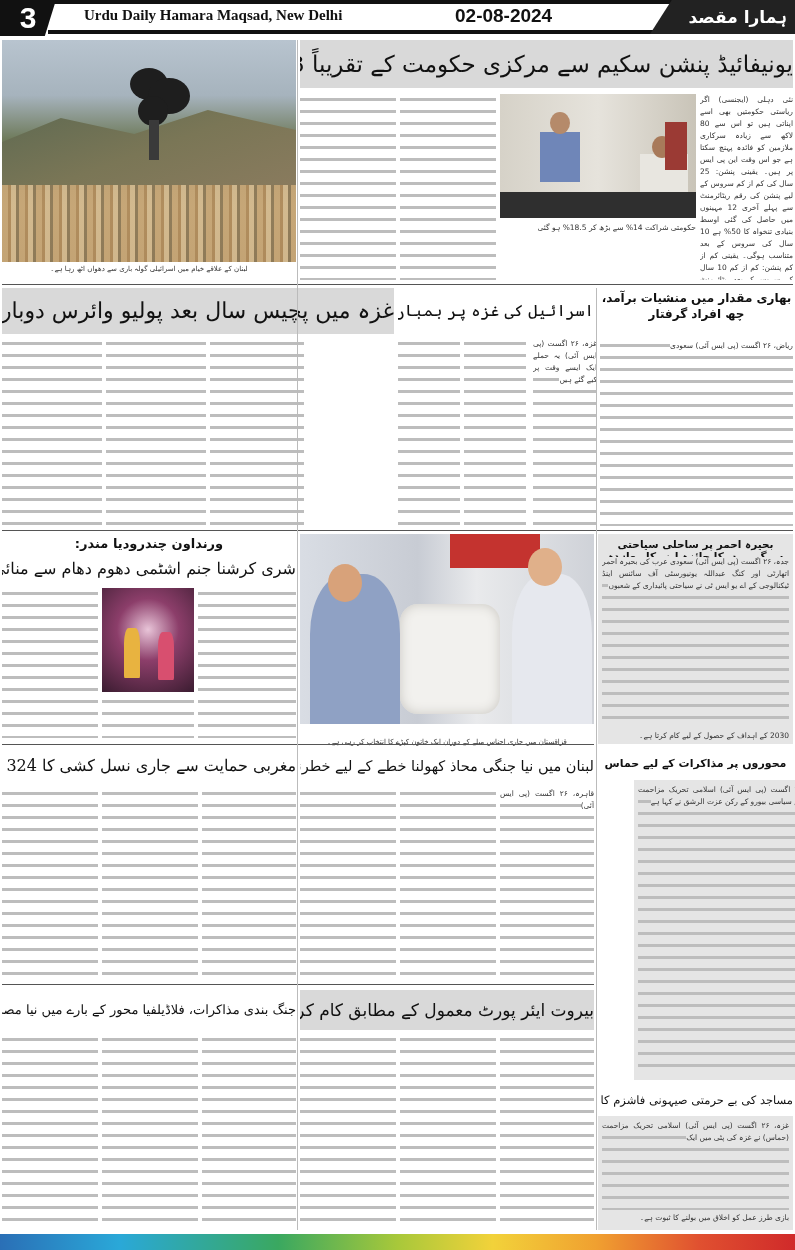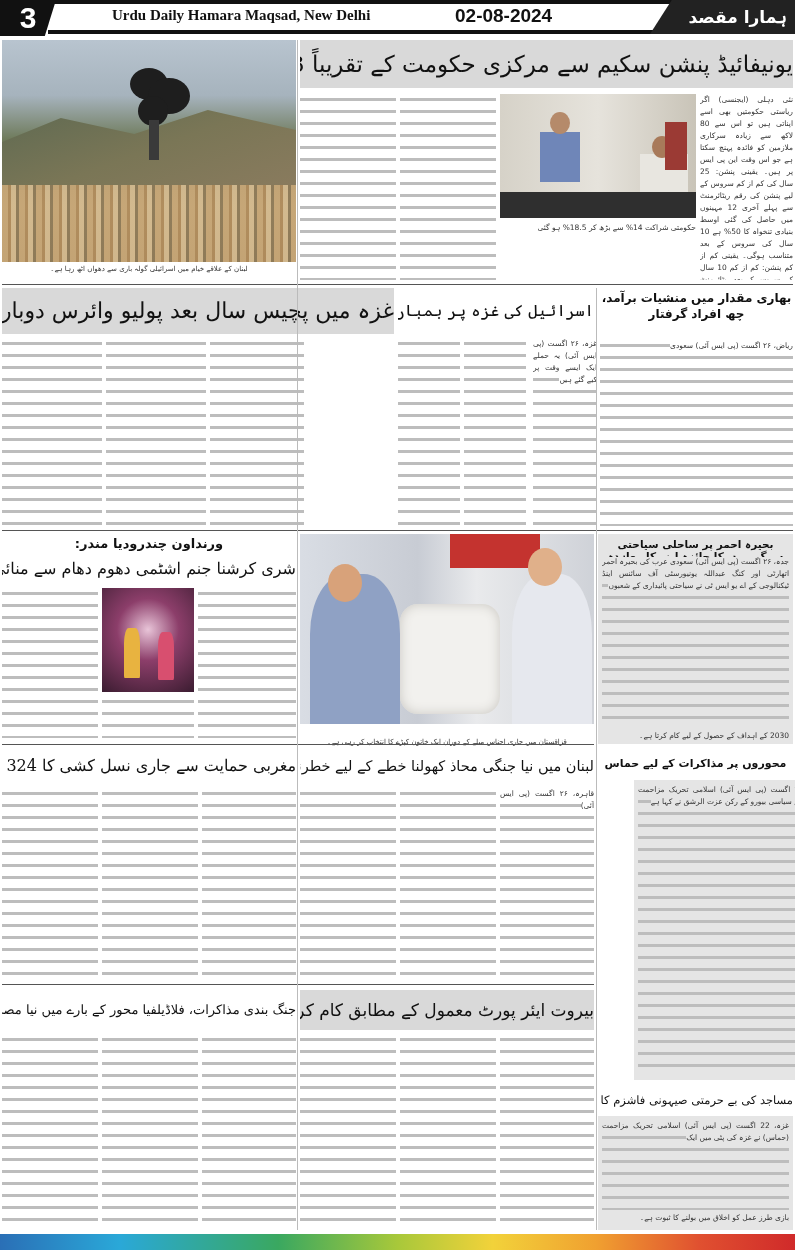--- a/index.html
+++ b/index.html
@@ -4,21 +4,21 @@
 <style>
   * { box-sizing: border-box; margin: 0; padding: 0; }
   body { width: 795px; height: 1250px; background: #fff; font-family: "DejaVu Sans", sans-serif; position: relative; overflow: hidden; }
   .page { position: absolute; left: 0; top: 0; width: 795px; height: 1250px; }
   .abs { position: absolute; }
   
   .masthead { left: 0; top: 0; width: 795px; height: 36px; background: #fff; }
   .mast-bar { position: absolute; left: 0; top: 0; width: 795px; height: 4px; background: #111; }
   .mast-bottom { position: absolute; left: 48px; top: 30px; width: 640px; height: 4px; background: #111; }
   .pagenum { position: absolute; left: 0; top: 0; width: 56px; height: 36px; background: #111; color: #fff; font-family: "Liberation Sans", sans-serif; font-weight: bold; font-size: 30px; display: flex; align-items: center; justify-content: center; clip-path: polygon(0 0, 100% 0, 80% 100%, 0 100%); }
-  .paper-name-en { position: absolute; left: 84px; top: 7px; font-family: "Liberation Serif", serif; font-weight: bold; font-size: 15px; color: #111; margin-left: 28px; }
+  .paper-name-en { position: absolute; left: 84px; top: 7px; font-family: "Liberation Serif", serif; font-weight: bold; font-size: 15px; color: #111; }
   .date { position: absolute; left: 455px; top: 5px; font-family: "Liberation Sans", sans-serif; font-weight: bold; font-size: 19px; color: #111; }
   .logo-box { position: absolute; left: 650px; top: 0; width: 145px; height: 34px; background: #222; clip-path: polygon(15% 0, 100% 0, 100% 100%, 0 100%); display: flex; align-items: center; justify-content: flex-end; padding-right: 8px; }
   .logo-text { color: #fff; font-size: 17px; font-weight: bold; direction: rtl; font-family: "DejaVu Sans", sans-serif; }
 
   .headline { direction: rtl; text-align: center; font-family: "DejaVu Serif", serif; color: #111; white-space: nowrap; overflow: hidden; }
   .hl-grey { background: #d9d9d9; }
   .subhead { direction: rtl; text-align: center; font-family: "DejaVu Sans", sans-serif; font-weight: bold; color: #111; }
 
   .col-text { direction: rtl; font-size: 7.5px; line-height: 12px; color: #333; text-align: justify; overflow: hidden; font-family: "DejaVu Sans", sans-serif; }
   .col-lines { background: repeating-linear-gradient(to bottom, transparent 0 4px, #bdbdbd 4px 7px, transparent 7px 12px); }
@@ -153,21 +153,21 @@
   <div class="abs col-text col-lines" style="left:102px;top:1034px;width:96px;height:196px;"></div>
   <div class="abs col-text col-lines" style="left:2px;top:1034px;width:96px;height:196px;"></div>
 
   <div class="abs headline hl-grey" style="left:300px;top:990px;width:294px;height:40px;font-size:17px;line-height:40px;">بیروت ایئر پورٹ معمول کے مطابق کام کر رہا</div>
   <div class="abs col-text col-lines" style="left:500px;top:1034px;width:94px;height:196px;"></div>
   <div class="abs col-text col-lines" style="left:400px;top:1034px;width:96px;height:196px;"></div>
   <div class="abs col-text col-lines" style="left:300px;top:1034px;width:96px;height:196px;"></div>
 
   <div class="abs headline" style="left:598px;top:1086px;width:195px;height:28px;font-size:11.5px;line-height:28px;">مساجد کی بے حرمتی صیہونی فاشزم کا ثبوت ہے: حماس</div>
   <div class="abs grey-box" style="left:598px;top:1116px;width:195px;height:114px;">
-    <div class="col-text col-lines" style="position:absolute;left:4px;top:4px;width:187px;height:90px;"><span style="background:#e5e5e5">غزہ، 22 اگست (پی ایس آئی) اسلامی تحریک مزاحمت (حماس) نے غزہ کی پٹی میں ایک</span></div>
+    <div class="col-text col-lines" style="position:absolute;left:4px;top:4px;width:187px;height:90px;"><span style="background:#e5e5e5">غزہ، ۲۶ اگست (پی ایس آئی) اسلامی تحریک مزاحمت (حماس) نے غزہ کی پٹی میں ایک</span></div>
     <div class="col-text" style="position:absolute;left:4px;top:96px;width:187px;height:12px;">بازی طرز عمل کو اخلاق میں بولنے کا ثبوت ہے۔</div>
   </div>
 
   <div class="abs rule-v" style="left:297px;top:40px;height:1190px;"></div>
   <div class="abs rule-v" style="left:596px;top:288px;height:942px;"></div>
 
   <div class="abs bottom-stripe"></div>
 </div>
 
 </body></html>

